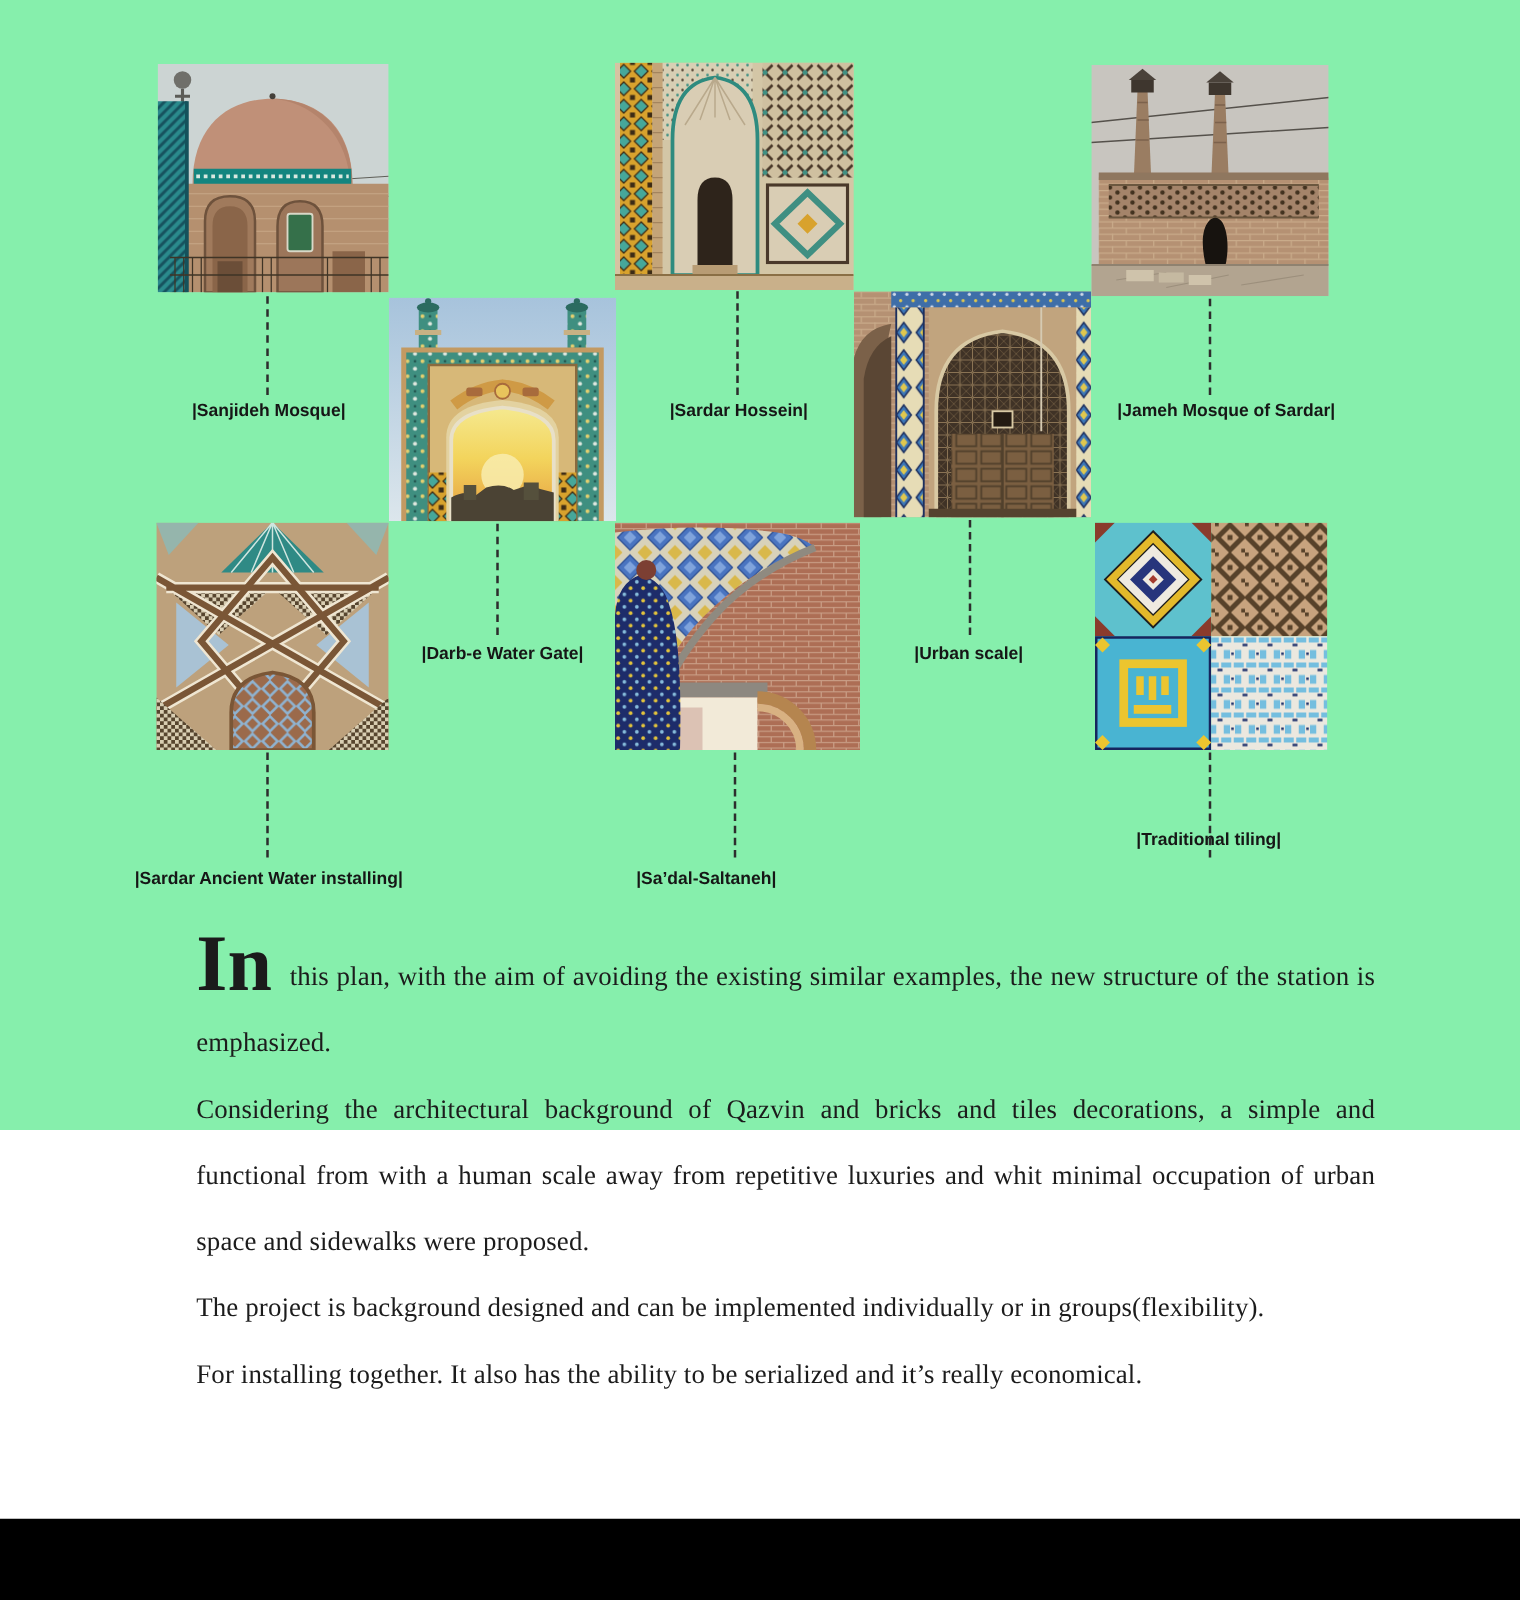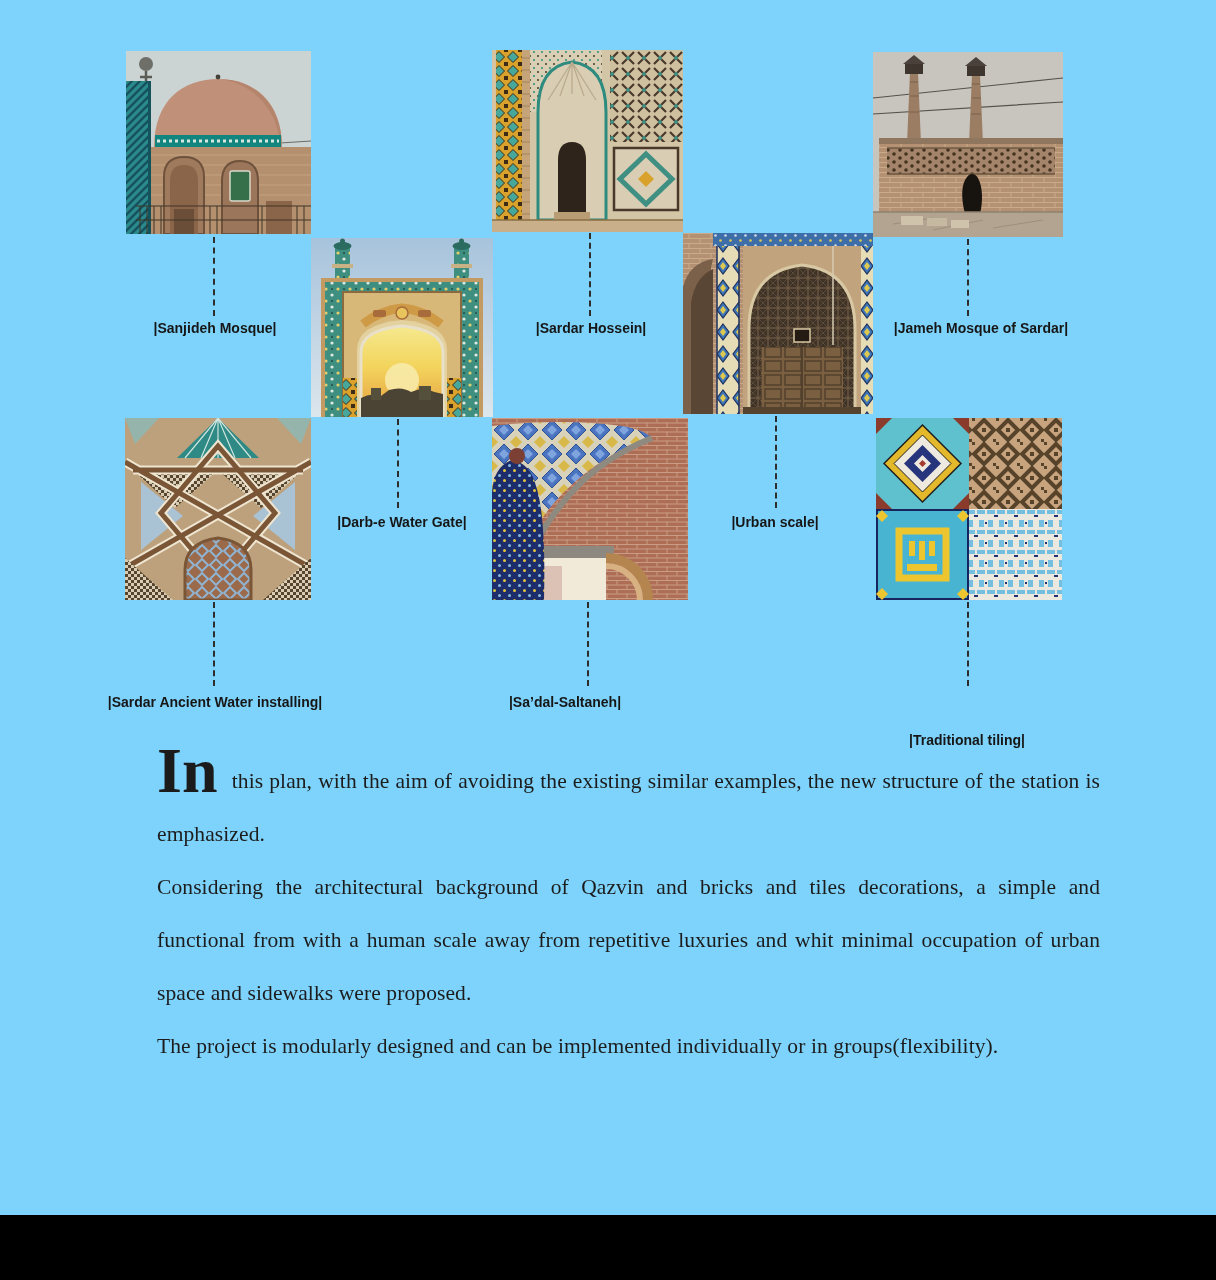--- a/index.html
+++ b/index.html
@@ -1,18 +1,18 @@
 <!DOCTYPE html>
 <html><head>
 <meta charset="utf-8">
 <style>
   html,body{margin:0;padding:0;background:#ffffff;}
   body{width:1216px;height:1280px;position:relative;overflow:hidden;
        font-family:"Liberation Sans",sans-serif;}
-  .page{position:absolute;left:0;top:0;width:1216px;height:1280px;background:#7dd3fc;}
+  .page{position:absolute;left:0;top:0;width:1216px;height:904px;background:#86efac;}
 
   figure.photo{margin:0;position:absolute;overflow:hidden;}
   figure.photo svg{display:block;width:100%;height:100%;}
 
   .connector{position:absolute;width:0;border-left:2px dashed #2d2d2d;}
 
   .caption{position:absolute;transform:translateX(-50%);white-space:nowrap;
            font:700 14px/18px "Liberation Sans",sans-serif;color:#161616;}
 
   .bodytext{position:absolute;left:121px;top:755px;width:943px;
@@ -340,22 +340,23 @@
   <div class="connector" style="left:587px;top:602px;height:84px"></div>
   <div class="connector" style="left:967px;top:602px;height:84px"></div>
 
   <div class="caption" style="left:215px;top:319px">|Sanjideh Mosque|</div>
   <div class="caption" style="left:591px;top:319px">|Sardar Hossein|</div>
   <div class="caption" style="left:981px;top:319px">|Jameh Mosque of Sardar|</div>
   <div class="caption" style="left:402px;top:513px">|Darb-e Water Gate|</div>
   <div class="caption" style="left:775px;top:513px">|Urban scale|</div>
   <div class="caption" style="left:215px;top:693px">|Sardar Ancient Water installing|</div>
   <div class="caption" style="left:565px;top:693px">|Sa’dal-Saltaneh|</div>
-  <div class="caption" style="left:967px;top:731px">|Traditional tiling|</div>
+  <div class="caption" style="left:967px;top:662px">|Traditional tiling|</div>
 
   <div class="bodytext">
     <p><span class="dropcap">In</span><span>this plan, with the aim of avoiding the existing similar examples, the new structure of the station is emphasized.</span></p>
     <p>Considering the architectural background of Qazvin and bricks and tiles decorations, a simple and functional from with a human scale away from repetitive luxuries and whit minimal occupation of urban space and sidewalks were proposed.</p>
-    <p>The project is modularly designed and can be implemented individually or in groups(flexibility).</p>
+    <p>The project is background designed and can be implemented individually or in groups(flexibility).</p>
+    <p>For installing together. It also has the ability to be serialized and it’s really economical.</p>
   </div>
 
   <div class="footer-bar"></div>
 </div>
 
 </body></html>

